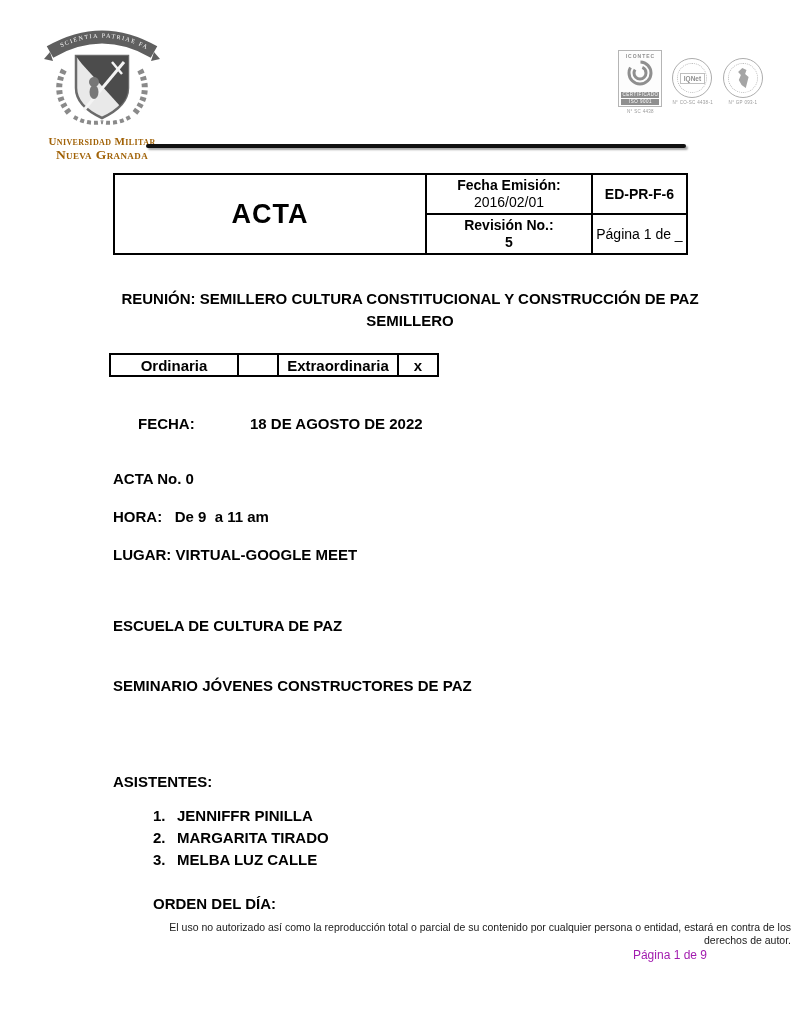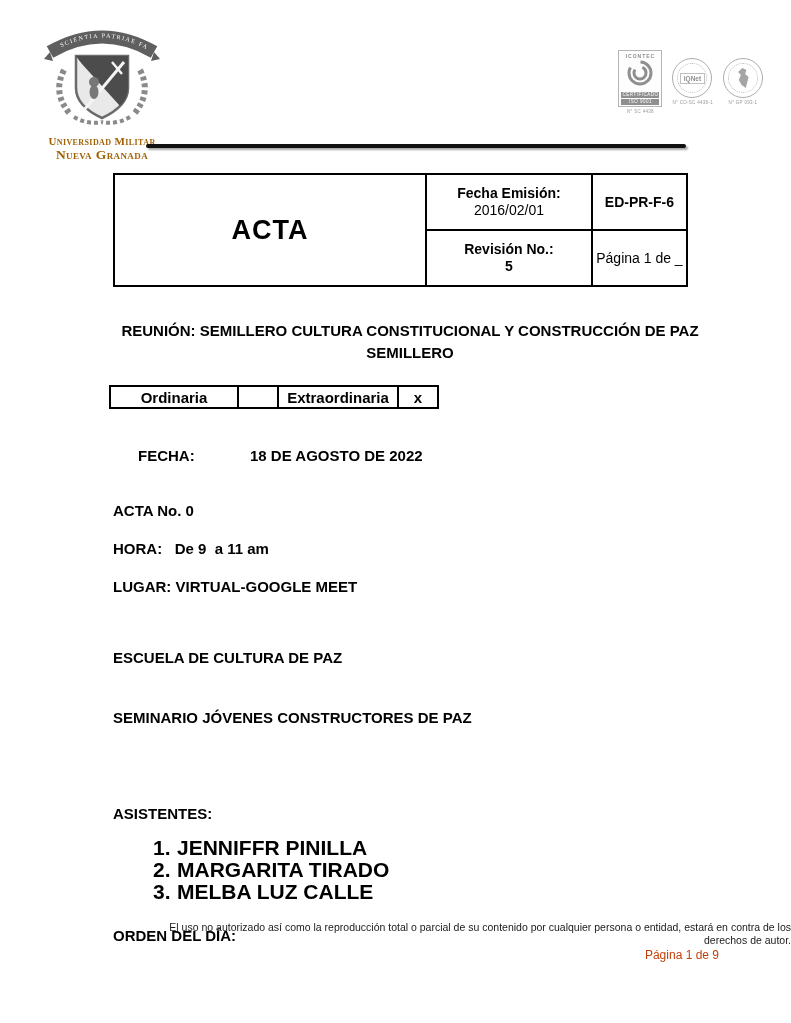--- a/index.html
+++ b/index.html
@@ -35,21 +35,21 @@
   .top-rule { position:absolute; left:146px; top:144px; width:540px; height:4px;
     background:#111; border-radius:2px; box-shadow:2px 2px 2px rgba(0,0,0,.35); }
 
   
   .content { position:absolute; left:113px; top:173px; width:594px; }
 
   
   table.doc-table { border-collapse:collapse; width:575px; table-layout:fixed; }
   table.doc-table td { border:2.5px solid #000; text-align:center; vertical-align:middle; }
   td.cell-acta { width:269px; font-size:27px; font-weight:bold; letter-spacing:1px; }
-  td.cell-mid { width:143px; font-size:14px; line-height:17px; padding:10px 2px; }
+  td.cell-mid { width:143px; font-size:14px; line-height:17px; padding:2px 2px; }
   td.cell-right { width:82px; font-size:14px; }
   .cell-mid .lbl { font-weight:bold; }
   .cell-mid .val { font-weight:normal; }
   .cell-mid .val-bold { font-weight:bold; }
   td.cell-code { font-weight:bold; }
   tr.doc-row { height:39px; }
 
   
   .meeting-title { margin-top:33px; text-align:center; font-weight:bold; font-size:15px; line-height:22px; }
 
@@ -62,30 +62,30 @@
   td.tt-x { width:40px; }
 
   .line { font-size:15px; font-weight:bold; white-space:pre-wrap; }
   .mt { margin-top:21px; }
   .fecha-line .flabel { display:inline-block; width:112px; }
   .program-block { margin-top:13px; line-height:20px; }
   .gap-lg { margin-top:37px; }
   .gap-md { margin-top:22px; }
 
   ol.prof-list { margin-top:15px; margin-left:40px; list-style:none; counter-reset:item; }
-  ol.prof-list li { counter-increment:item; font-size:21px; font-weight:bold; line-height:22px; }
+  ol.prof-list li { counter-increment:item; font-size:15px; font-weight:bold; line-height:22px; }
   ol.prof-list li::before { content:counter(item) ". "; display:inline-block; width:24px; font-weight:bold; }
 
-  .orden-label { margin-top:24px; }
+  .orden-label { margin-top:24px;margin-left:40px; }
 
   
   .footer-notice { position:absolute; left:0; top:921px; width:100%; text-align:right;
     font-size:10.5px; line-height:13px; color:#1a1a1a; }
   .footer-notice .inner { display:inline-block; max-width:665px; }
-  .footer-page { position:absolute; right:72px; top:948px; font-size:12px; color:#c2410c; }
+  .footer-page { position:absolute; right:84px; top:948px; font-size:12px; color:#a21caf; }
 </style>
 </head>
 <body>
 
 <div class="page">
 
   <div class="logo-block">
     <svg width="124" height="112" viewBox="0 0 124 112">
 
       <path d="M10,34 Q62,4 114,34" fill="none" stroke="#5f5f5f" stroke-width="13"></path>

